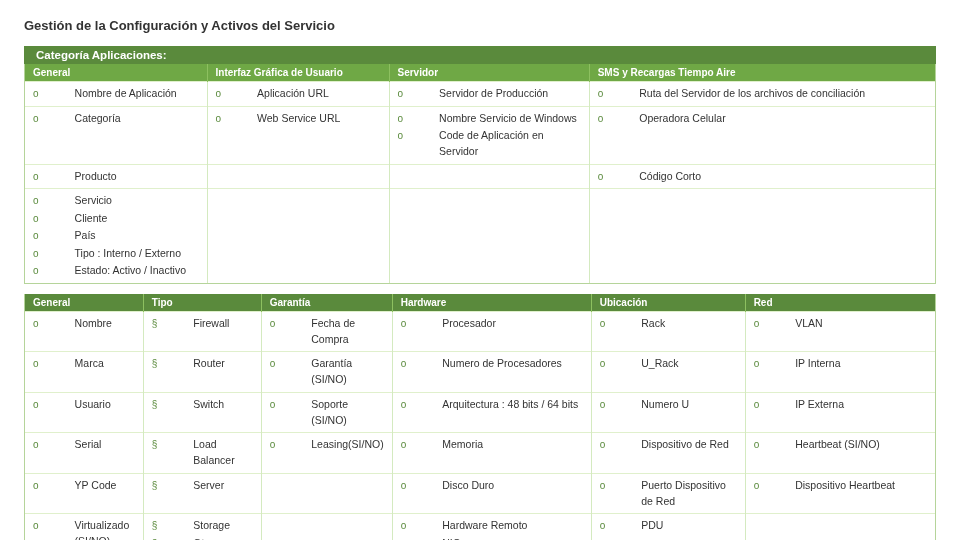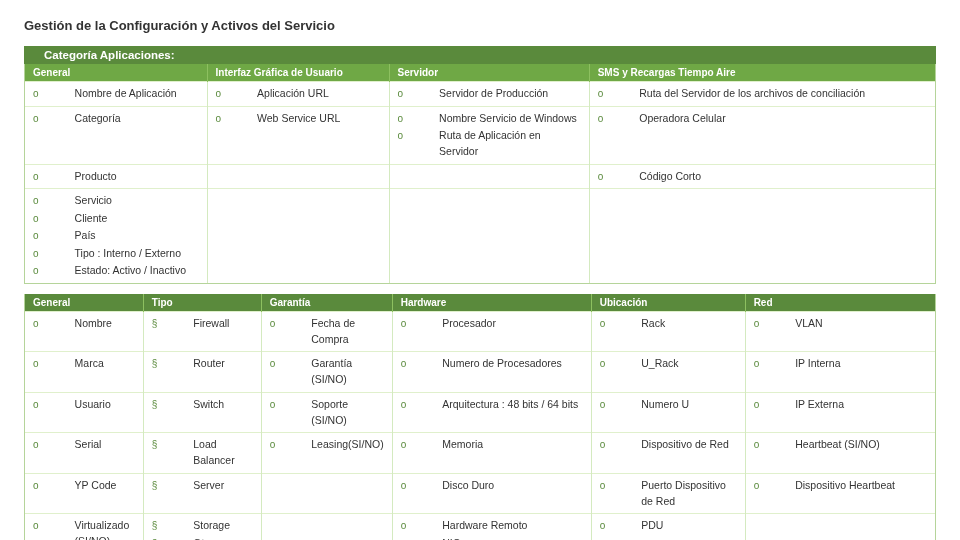--- a/index.html
+++ b/index.html
@@ -28,21 +28,21 @@
       margin-bottom: 13px;
     }
     .section {
       margin-bottom: 10px;
     }
     .category-header {
       background: #5a8a3c;
       color: #fff;
       font-weight: bold;
       font-size: 11.5px;
-      padding: 3px 20px;
+      padding: 3px 12px;
       margin-bottom: 0;
     }
     .table-wrapper {
       border: 1px solid #b5d49a;
       border-top: none;
     }
     table {
       width: 100%;
       border-collapse: collapse;
     }
@@ -170,21 +170,21 @@
                   <span class="item-text">Web Service URL</span>
                 </div>
           </td>
           <td>
             <div class="item-line">
                   <span class="bullet">o</span>
                   <span class="item-text">Nombre Servicio de Windows</span>
                 </div>
             <div class="item-line">
                   <span class="bullet">o</span>
-                  <span class="item-text">Ruta de Aplicación en Servidor</span>
+                  <span class="item-text">Code de Aplicación en Servidor</span>
                 </div>
           </td>
           <td>
             <div class="item-line">
                   <span class="bullet">o</span>
                   <span class="item-text">Operadora Celular</span>
                 </div>
           </td>
         </tr>
 

